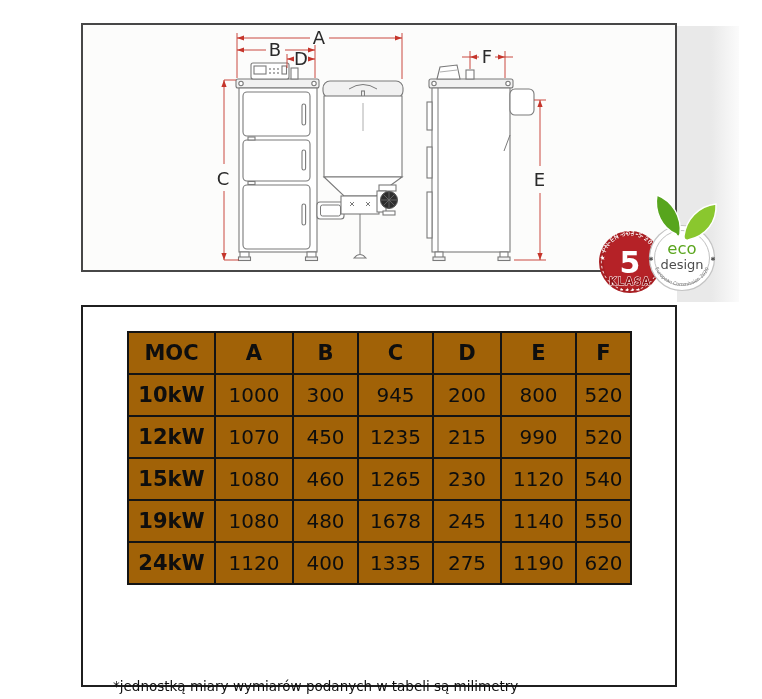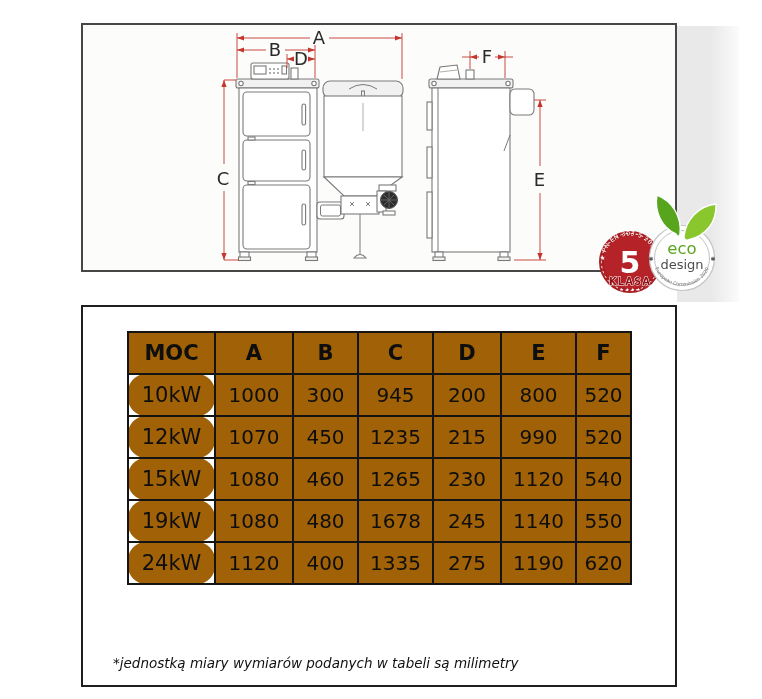--- a/index.html
+++ b/index.html
@@ -9,22 +9,22 @@
        background:linear-gradient(90deg,#e9e9e9 55%,#fbfbfb 100%);}
   .top-panel{position:absolute;left:81px;top:23px;width:592px;height:245px;
        border:2px solid #474747;background:#fcfcfb;}
   .top-panel svg.diagram{position:absolute;left:0;top:0;}
   .bottom-panel{position:absolute;left:81px;top:305px;width:592px;height:378px;
        border:2px solid #1f1f1f;background:#fff;}
   table{position:absolute;left:44px;top:24px;border-collapse:collapse;table-layout:fixed;}
   th,td{border:2px solid #141414;text-align:center;vertical-align:middle;
        padding:0;height:40px;font-size:20px;color:#0e0e0e;background:#a16207;}
   th{font-weight:bold;font-size:21px;}
-  td.power{font-weight:normal;font-size:21px;border-radius:18px;}
-  .footnote{position:absolute;left:30px;top:348px;font-size:13.5px;color:#101010;font-style:italic;}
+  td.power{font-weight:bold;font-size:21px;}
+  .footnote{position:absolute;left:30px;top:371px;font-size:13.5px;color:#101010;}
   .badge{position:absolute;}
   
   .part{fill:#ffffff;stroke:#7a7a7a;stroke-width:1.1;}
   .light{fill:#f1f1f1;}
   .line{fill:none;stroke:#7a7a7a;stroke-width:1;}
   .thin{fill:none;stroke:#9a9a9a;stroke-width:0.8;}
   .dim{fill:none;stroke:#c5352b;stroke-width:0.9;}
   .arrow{fill:#c5352b;stroke:none;}
   .dim-label{fill:#2a2a2a;font-size:18px;}
 </style>

